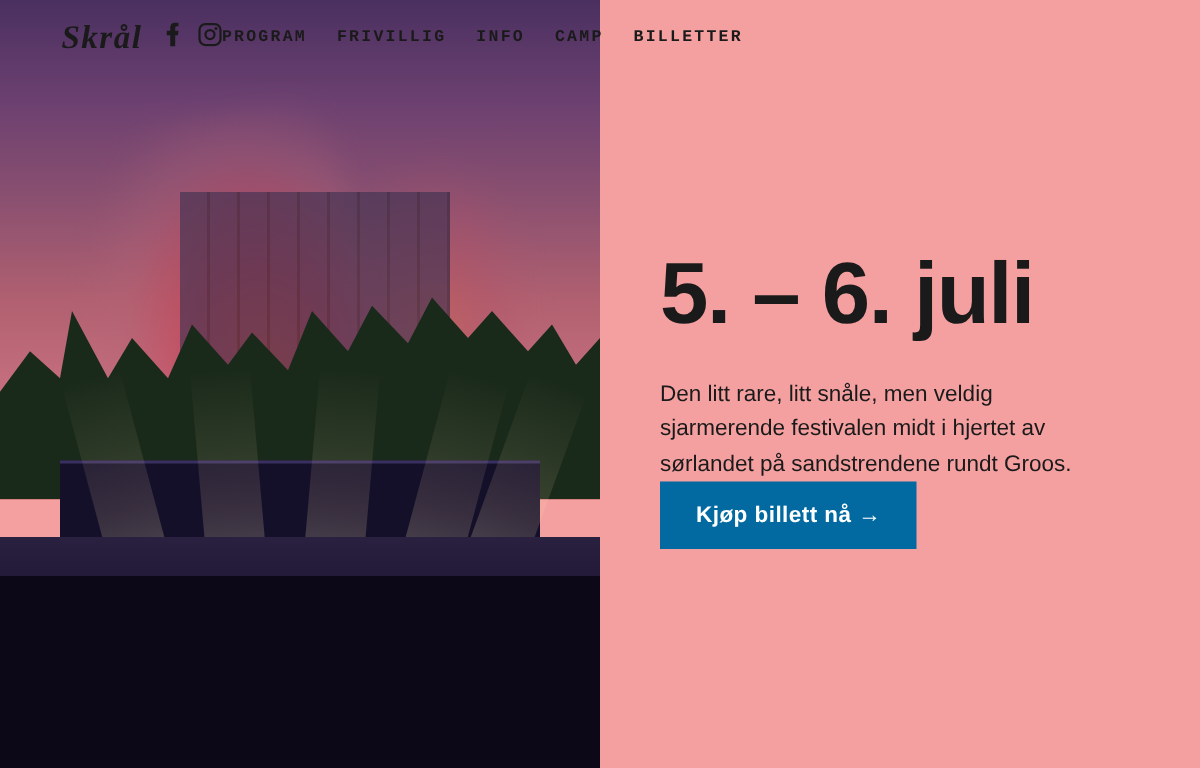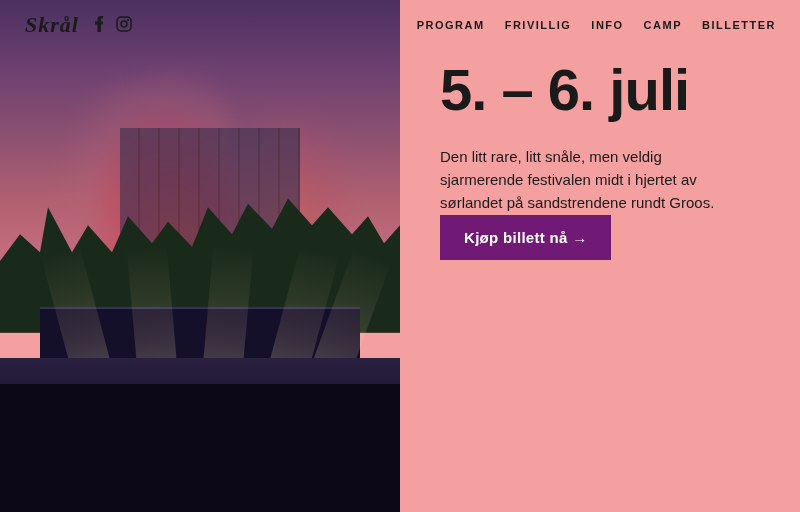--- a/index.html
+++ b/index.html
@@ -9,26 +9,26 @@
       height: 512px;
       overflow: hidden;
       font-family: 'Arial', sans-serif;
       background: #f5a0a0;
     }
 
     
     .header {
       position: absolute;
       top: 0;
-      left: 1px;
+      left: 17px;
       right: 0;
       height: 50px;
       display: flex;
       align-items: center;
-      justify-content: space-between;
+      justify-content: flex-start;
       padding: 0 24px;
       z-index: 10;
     }
 
     .header-left {
       display: flex;
       align-items: center;
       gap: 16px;
     }
 
@@ -51,20 +51,21 @@
       color: #1a1a1a;
       font-size: 16px;
       cursor: pointer;
       line-height: 1;
     }
 
     .header-nav {
       display: flex;
       align-items: center;
       gap: 20px;
+      font-family: Liberation Mono, monospace;
     }
 
     .nav-item {
       font-size: 11px;
       font-weight: 800;
       color: #1a1a1a;
       letter-spacing: 1.5px;
       text-transform: uppercase;
       cursor: pointer;
     }
@@ -79,20 +80,21 @@
       display: flex;
     }
 
     
     .left-panel {
       width: 400px;
       height: 512px;
       background: #f5a0a0;
       display: flex;
       flex-direction: column;
+      justify-content: center;
       padding: 60px 40px 40px 40px;
     }
 
     .hero-title {
       font-size: 58px;
       font-weight: 900;
       color: #1a1a1a;
       line-height: 1.05;
       letter-spacing: -1px;
       margin-bottom: 24px;
@@ -103,21 +105,21 @@
       font-size: 15px;
       font-weight: 400;
       color: #1a1a1a;
       line-height: 1.55;
       max-width: 300px;
     }
 
     .cta-button {
       display: inline-flex;
       align-items: center;
-      background: #701a75;
+      background: #0369a1;
       color: #fff;
       padding: 14px 24px;
       border: none;
       cursor: pointer;
       font-size: 15px;
       font-weight: 600;
       letter-spacing: 0.3px;
       width: fit-content;
     }
 

